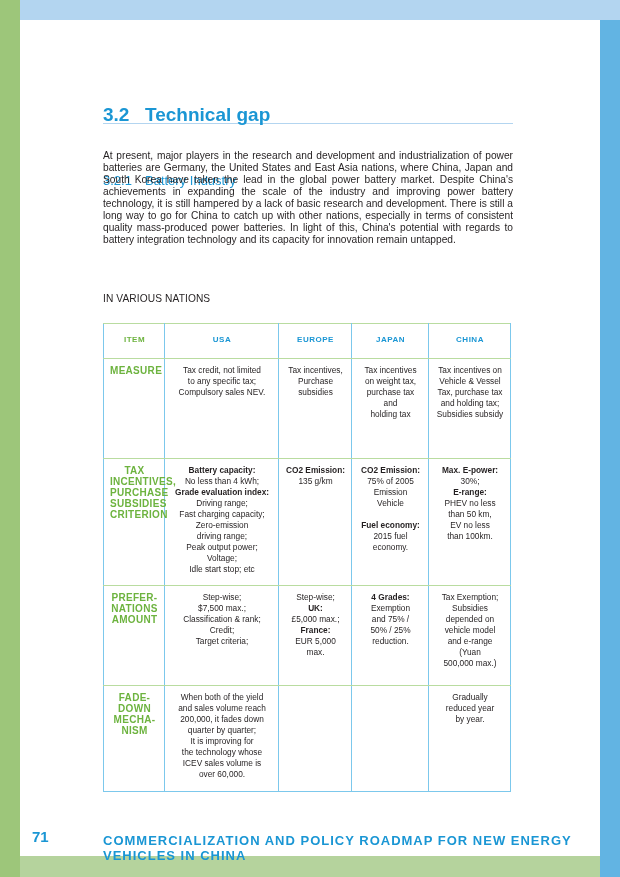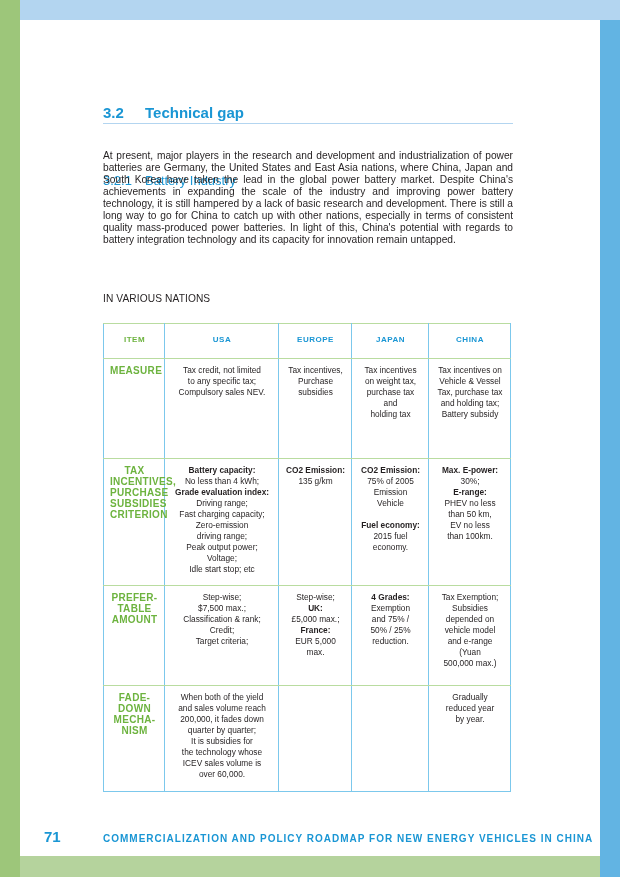--- a/index.html
+++ b/index.html
@@ -6,21 +6,21 @@
   body { width:620px; height:877px; position:relative; overflow:hidden; background:#ffffff;
          font-family:"DejaVu Sans", sans-serif; color:#231f20; }
   .top-bar { position:absolute; left:0; top:0; width:620px; height:20px; background:#b3d5f0; }
   .left-bar { position:absolute; left:0; top:0; width:20px; height:877px; background:#9dc67a; }
   .right-bar { position:absolute; left:600px; top:20px; width:20px; height:857px; background:#62b4e3; }
   .bottom-band { position:absolute; left:0; top:856px; width:600px; height:21px; background:#b5d39d; }
   .bottom-band-left { position:absolute; left:0; top:856px; width:20px; height:21px; background:#9dc67a; }
 
   .h2 { position:absolute; left:103px; top:104px; width:410px; height:19px;
         border-bottom:1px solid #b3d5f0; color:#1a96d4; font-family:"Liberation Sans", sans-serif;
-        font-size:15px; font-weight:bold; }
+        font-size:19px; font-weight:bold; }
   .h2 .num { display:inline-block; width:42px; }
   .h3 { position:absolute; left:103px; top:129px; color:#1a96d4; font-family:"Liberation Sans", sans-serif;
         font-size:13px; font-weight:normal; }
   .h3 .num { display:inline-block; width:42px;margin-top:44px; }
 
   .body-text { position:absolute; left:103px; top:150px; width:410px; font-family:"Liberation Sans", sans-serif;
                font-size:10.2px; line-height:12px; text-align:justify; color:#231f20; }
 
   .table-caption { position:absolute; left:103px; top:293px; width:410px; font-family:"Liberation Sans", sans-serif;
                    font-size:10.2px; line-height:11.5px; color:#231f20; text-transform:uppercase; letter-spacing:0.1px; }
@@ -33,22 +33,22 @@
   table.policy tr:last-child td { border-bottom:1.5px solid #7cc8ec;margin-top:44px; }
   table.policy th { font-weight:bold; color:#1a96d4; font-size:8px; letter-spacing:0.5px; height:18px;
                     padding-top:10px; }
   table.policy th.item-head { color:#6db33f; }
   table.policy td.row-head { color:#6db33f; font-weight:bold; font-size:10px; letter-spacing:0.3px; }
   .b { font-weight:bold; display:block; }
   .line { display:block; }
   .gap { display:block; height:11px; }
 
   .footer-num { position:absolute; left:32px; top:828px; font-family:"Liberation Sans", sans-serif; font-size:15px;
-                color:#1a96d4; font-weight:bold;margin-left:12px; }
-  .footer-title { position:absolute; left:103px; top:833px; font-family:"Liberation Sans", sans-serif; font-size:10px;
+                color:#1a96d4; font-weight:bold; }
+  .footer-title { position:absolute; left:103px; top:833px; font-family:"Liberation Sans", sans-serif; font-size:13px;
                   color:#1a96d4; letter-spacing:1px; font-weight:bold; }
 </style>
 </head>
 <body>
 
 <div class="top-bar"></div>
 <div class="left-bar"></div>
 <div class="right-bar"></div>
 <div class="bottom-band"></div>
 <div class="bottom-band-left"></div>
@@ -104,21 +104,21 @@
         <span class="line">on weight tax,</span>
         <span class="line">purchase tax</span>
         <span class="line">and</span>
         <span class="line">holding tax</span>
       </td>
       <td>
         <span class="line">Tax incentives on</span>
         <span class="line">Vehicle &amp; Vessel</span>
         <span class="line">Tax, purchase tax</span>
         <span class="line">and holding tax;</span>
-        <span class="line">Battery subsidy</span>
+        <span class="line">Subsidies subsidy</span>
       </td>
     </tr>
 
     <tr style="height:127px">
       <td class="row-head">
         <span class="line">TAX</span>
         <span class="line">INCENTIVES,</span>
         <span class="line">PURCHASE</span>
         <span class="line">SUBSIDIES</span>
         <span class="line">CRITERION</span>
@@ -156,21 +156,21 @@
         <span class="line">PHEV no less</span>
         <span class="line">than 50 km,</span>
         <span class="line">EV no less</span>
         <span class="line">than 100km.</span>
       </td>
     </tr>
 
     <tr style="height:100px">
       <td class="row-head">
         <span class="line">PREFER-</span>
-        <span class="line">TABLE</span>
+        <span class="line">NATIONS</span>
         <span class="line">AMOUNT</span>
       </td>
       <td>
         <span class="line">Step-wise;</span>
         <span class="line">$7,500 max.;</span>
         <span class="line">Classification &amp; rank;</span>
         <span class="line">Credit;</span>
         <span class="line">Target criteria;</span>
       </td>
       <td>
@@ -203,21 +203,21 @@
       <td class="row-head">
         <span class="line">FADE-DOWN</span>
         <span class="line">MECHA-</span>
         <span class="line">NISM</span>
       </td>
       <td>
         <span class="line">When both of the yield</span>
         <span class="line">and sales volume reach</span>
         <span class="line">200,000, it fades down</span>
         <span class="line">quarter by quarter;</span>
-        <span class="line">It is subsidies for</span>
+        <span class="line">It is improving for</span>
         <span class="line">the technology whose</span>
         <span class="line">ICEV sales volume is</span>
         <span class="line">over 60,000.</span>
       </td>
       <td></td>
       <td></td>
       <td>
         <span class="line">Gradually</span>
         <span class="line">reduced year</span>
         <span class="line">by year.</span>

